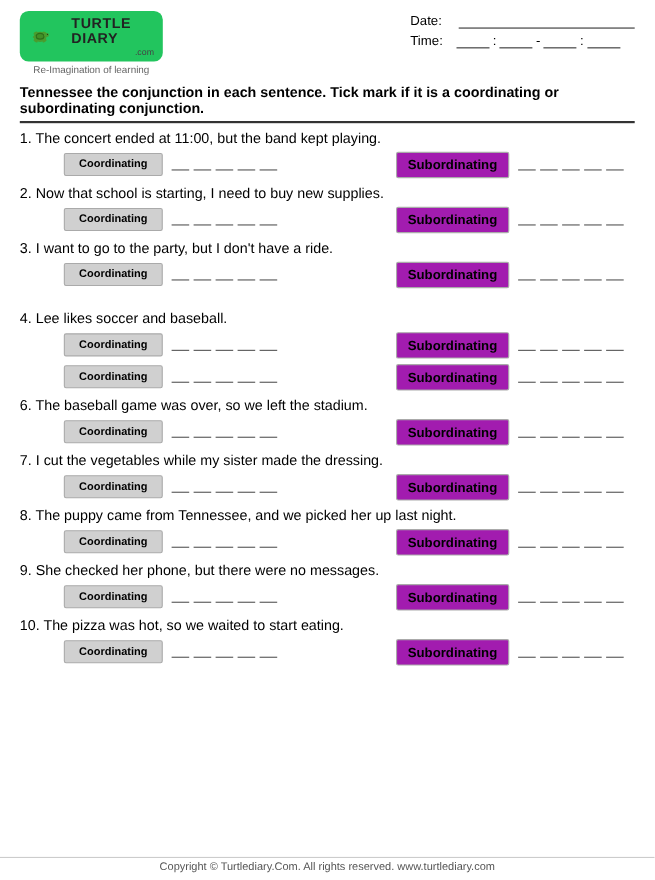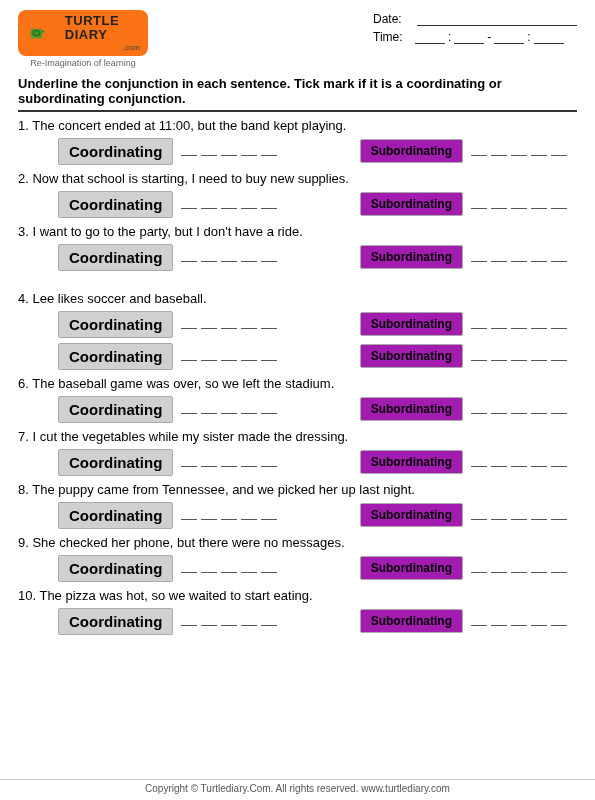--- a/index.html
+++ b/index.html
@@ -25,21 +25,21 @@
       align-items: flex-start;
       margin-bottom: 8px;
     }
     .logo-area {
       display: flex;
       flex-direction: column;
       align-items: center;
       width: 130px;
     }
     .logo-box {
-      background: #f97316;
+      background: #22c55e;
       border-radius: 8px;
       padding: 4px 8px;
       display: flex;
       align-items: center;
       gap: 18px;
     }
     .logo-turtle {
       width: 28px;
       height: 28px;
     }
@@ -96,21 +96,21 @@
     .answer-row {
       display: flex;
       align-items: center;
       margin: 5px 0 2px 0;
       gap: 0;
     }
     .btn-coord {
       background: #d0d0d0;
       border: 1px solid #aaa;
       padding: 4px 10px;
-      font-size: 15px;
+      font-size: 10px;
       font-weight: bold;
       cursor: pointer;
       min-width: 90px;
       text-align: center;
       border-radius: 2px;
       margin-left: 40px;
     }
     .dashes {
       display: flex;
       gap: 4px;
@@ -202,21 +202,21 @@
         <span style="font-size:12px;padding:0 1px;">:</span>
         <span class="time-segment"></span>
         <span style="font-size:12px;padding:0 1px;">-</span>
         <span class="time-segment"></span>
         <span style="font-size:12px;padding:0 1px;">:</span>
         <span class="time-segment"></span>
       </div>
     </div>
   </div>
 
-  <div class="instructions">Underline the conjunction in each sentence. Tick mark if it is a coordinating or subordinating conjunction.</div>
+  <div class="instructions">Tennessee the conjunction in each sentence. Tick mark if it is a coordinating or subordinating conjunction.</div>
 
   <div id="questions-container">
       <div style="margin-bottom: 2px;">
         <div class="question">1. The concert ended at 11:00, but the band kept playing.</div>
         <div class="answer-row">
           <button class="btn-coord">Coordinating</button>
           <div class="dashes">
             <span class="dash"></span>
             <span class="dash"></span>
             <span class="dash"></span>

